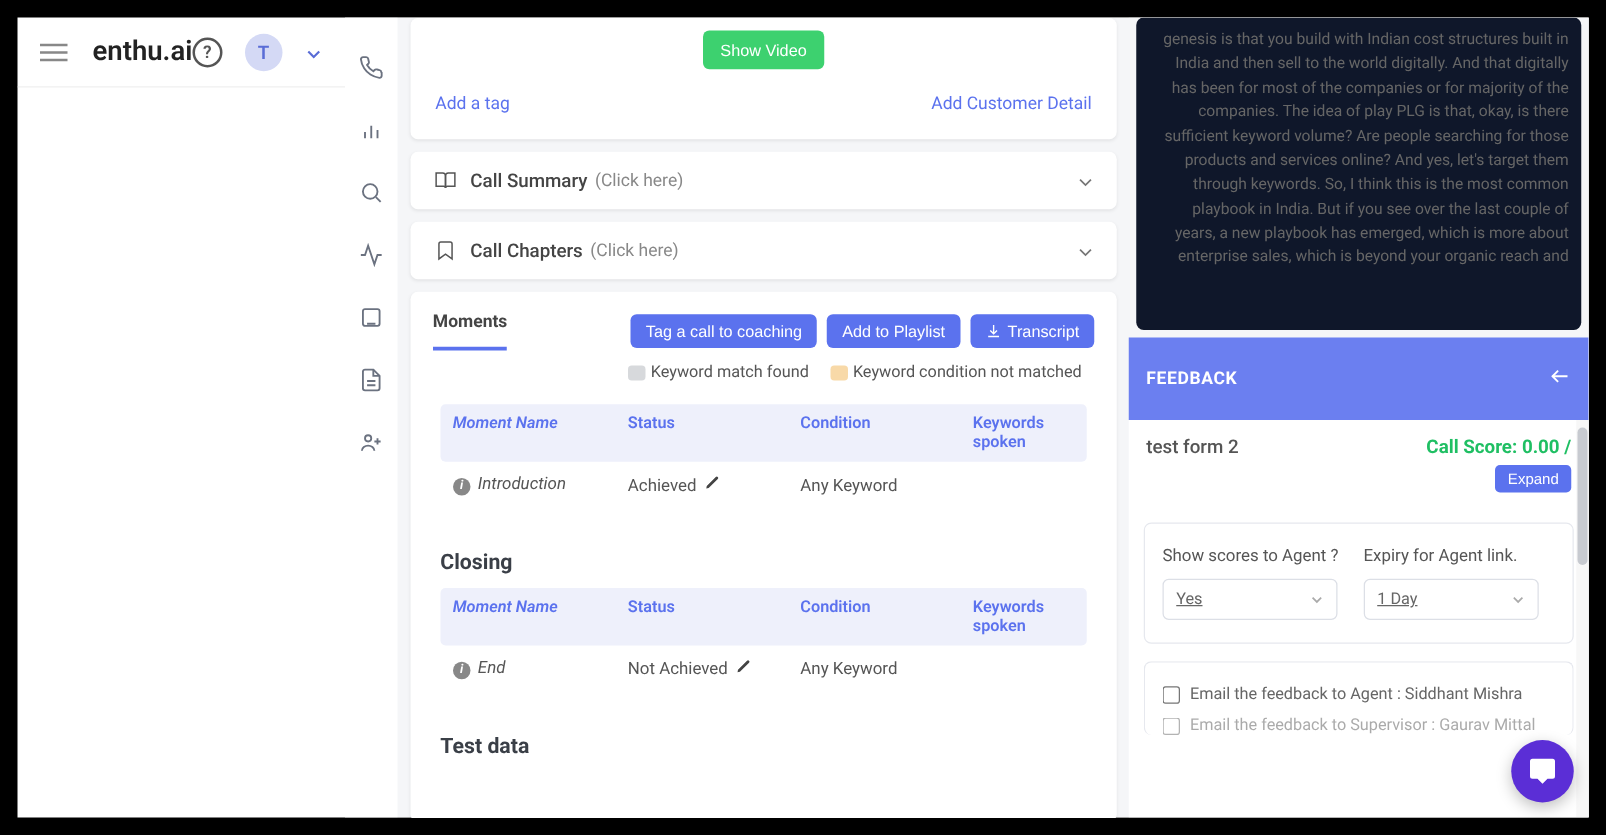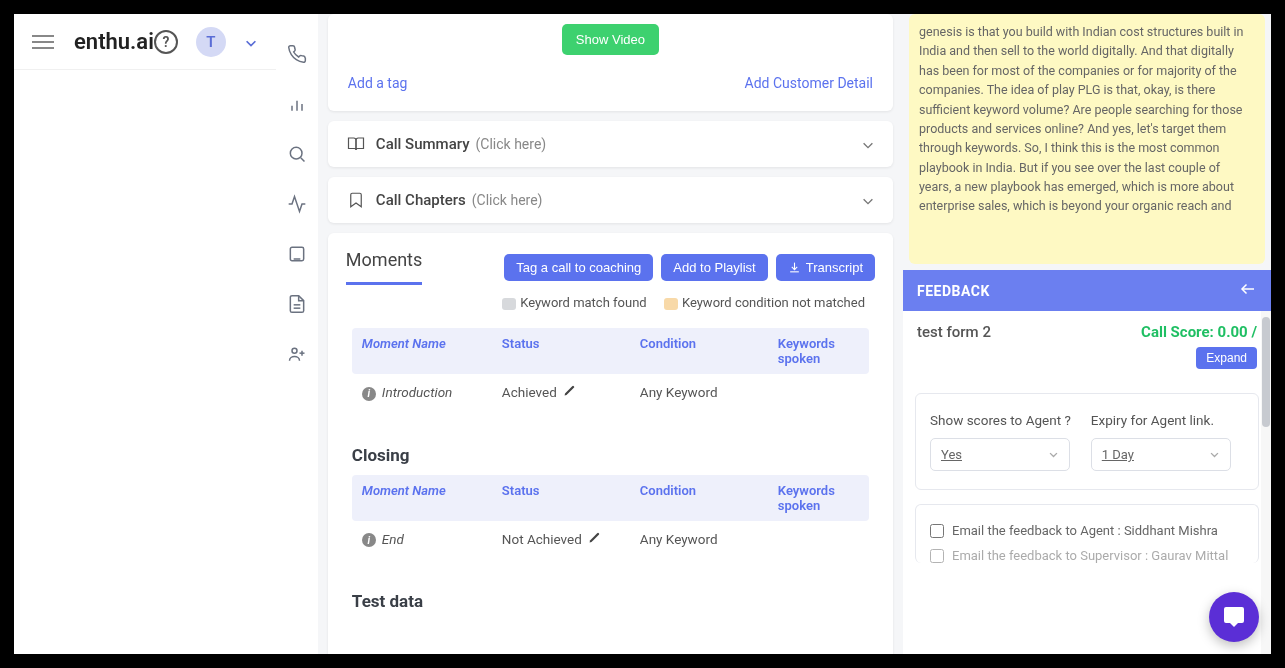--- a/index.html
+++ b/index.html
@@ -34,21 +34,21 @@
 .tag-row { display: flex; justify-content: space-between; margin-top: 20px; }
 .link-blue { color: #5b72ee; font-size: 14px; cursor: pointer; }
 .collapsible { display: flex; align-items: center; padding: 14px 18px; cursor: pointer; }
 .collapsible svg.leading { width: 20px; height: 18px; stroke: #555; fill: none; stroke-width: 1.6; margin-right: 10px; }
 .collapsible .title { font-size: 15px; color: #444; font-weight: 500; }
 .collapsible .hint { font-size: 14px; color: #888; margin-left: 6px; }
 .collapsible .chev { margin-left: auto; }
 
 .moments-card { padding: 0; }
 .moments-header { display: flex; align-items: center; padding: 16px 18px 0; }
-.tab-active { font-size: 18px; font-weight: 400; color: #444; padding-bottom: 12px; border-bottom: 3px solid #5b72ee; }
+.tab-active { font-size: 14px; font-weight: 700; color: #444; padding-bottom: 12px; border-bottom: 3px solid #5b72ee; }
 .moments-actions { margin-left: auto; display: flex; gap: 8px; }
 .btn-blue { background: #5b72ee; color: #fff; border: none; border-radius: 5px; padding: 6px 12px; font-size: 13px; cursor: pointer; display: flex; align-items: center; gap: 5px; }
 .btn-blue svg { width: 13px; height: 13px; stroke: #fff; fill: none; stroke-width: 2; }
 
 .legend-row { text-align: right; padding: 10px 28px 8px; font-size: 13px; color: #555; }
 .legend-chip { display: inline-block; width: 14px; height: 12px; border-radius: 3px; vertical-align: middle; margin: 0 4px 0 14px; }
 .legend-chip.gray { background: #d7d9dc; }
 .legend-chip.orange { background: #f8d9a8; }
 
 .section { padding: 10px 24px 24px; }
@@ -59,23 +59,23 @@
 .col-cond { flex: 0 0 138px; }
 .col-keys { flex: 1; }
 .tbl-row { display: flex; padding: 10px 10px; font-size: 13.5px; color: #555; align-items: center; }
 .info-dot { width: 14px; height: 14px; border-radius: 50%; background: #888; color: #fff; display: inline-flex; align-items: center; justify-content: center; font-size: 10px; font-weight: 700; margin-right: 6px; }
 .pencil { display: inline-block; margin-left: 6px; }
 .pencil svg { width: 13px; height: 13px; fill: #444; }
 .kw-chip { background: #d7d9dc; border-radius: 4px; padding: 3px 8px; font-size: 13px; color: #444; display: inline-flex; align-items: center; gap: 5px; margin-right: 6px; }
 .kw-chip svg { width: 9px; height: 9px; fill: #555; }
 
 
-.transcript-box { background: #fef9c3; border-radius: 6px; margin: 0 6px 6px 6px; padding: 8px 10px; font-size: 12.5px; line-height: 1.55; color: #666; text-align: left; height: 250px; overflow-y: auto; position: relative; }
-
-.feedback-header { background: #6b7ff0; color: #fff; padding: 10px 14px; font-weight: 700; font-size: 14px; letter-spacing: 0.5px; display: flex; align-items: center; }
+.transcript-box { background: #0f172a; border-radius: 6px; margin: 0 6px 6px 6px; padding: 8px 10px; font-size: 12.5px; line-height: 1.55; color: #666; text-align: right; height: 250px; overflow-y: auto; position: relative; }
+
+.feedback-header { background: #6b7ff0; color: #fff; padding: 22px 14px; font-weight: 700; font-size: 14px; letter-spacing: 0.5px; display: flex; align-items: center; }
 .feedback-header .back-arrow { margin-left: auto; cursor: pointer; }
 .feedback-header svg { width: 18px; height: 18px; stroke: #fff; fill: none; stroke-width: 2; }
 
 .fb-body { background: #fff; flex: 1; overflow-y: auto; position: relative; }
 .fb-toprow { display: flex; justify-content: space-between; align-items: flex-start; padding: 12px 14px 6px; }
 .fb-form-name { font-size: 15px; color: #555; font-weight: 500; }
 .fb-score { font-size: 15px; color: #1fbf63; font-weight: 700; }
 .btn-expand { background: #5b72ee; color: #fff; border: none; border-radius: 4px; padding: 4px 10px; font-size: 12px; cursor: pointer; float: right; margin: 0 14px 10px 0; }
 
 .fb-box { border: 1px solid #e6e8ee; border-radius: 6px; margin: 14px 12px; padding: 18px 14px; }

